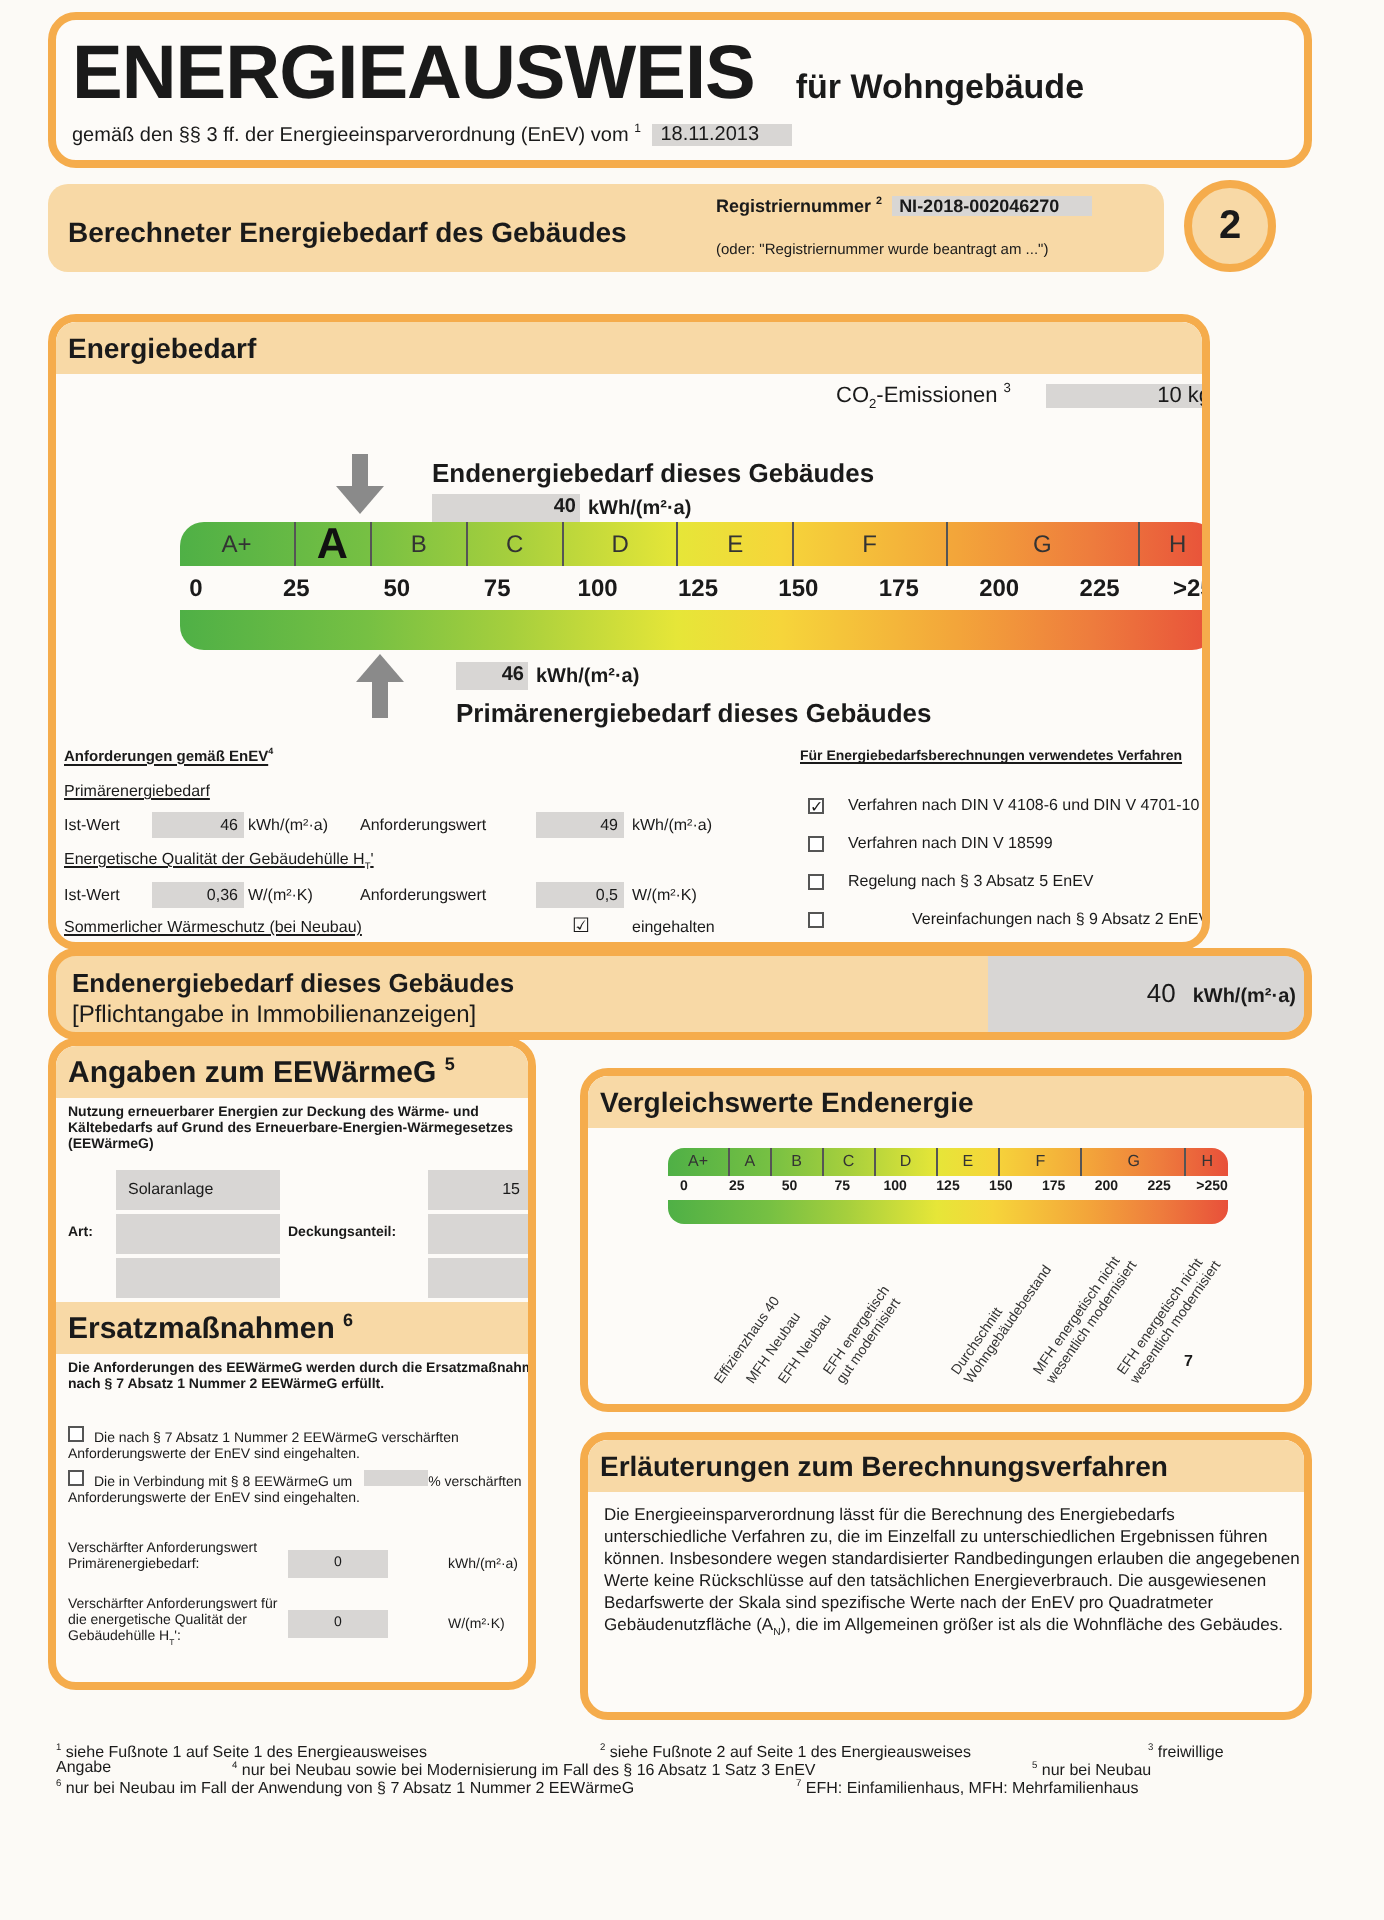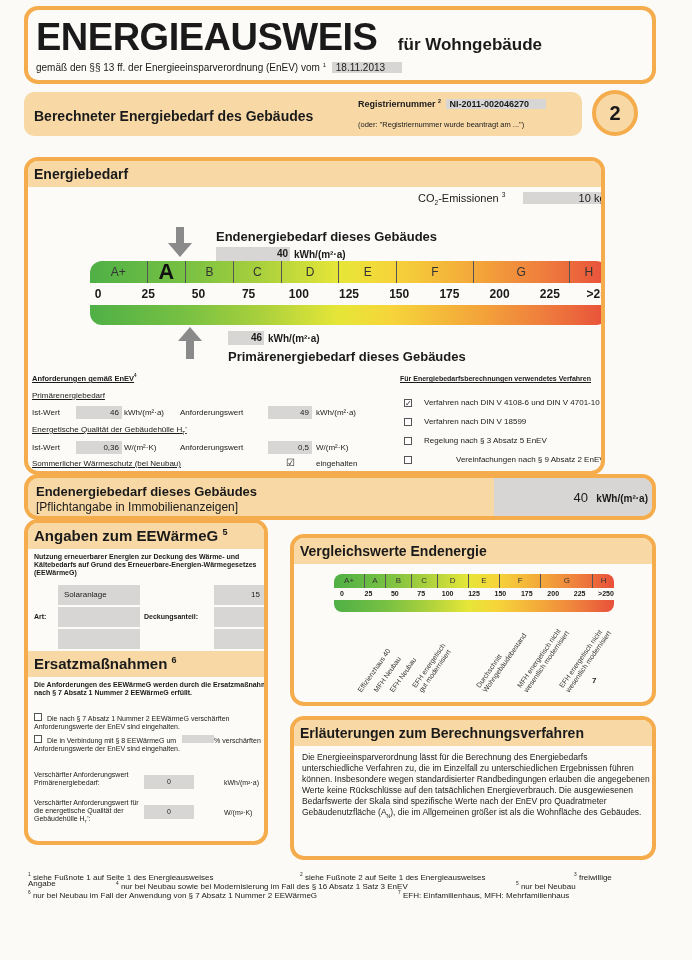--- a/index.html
+++ b/index.html
@@ -20,32 +20,32 @@
 </style>
 </head>
 <body>
 
 <div class="obox" style="left:24px;top:6px;width:632px;height:78px;">
   <div class="abs" style="left:8px;top:6px;white-space:nowrap">
     <span style="font-size:38px;font-weight:bold;letter-spacing:-0.5px">ENERGIEAUSWEIS</span>
     <span style="font-size:17px;font-weight:bold;margin-left:16px">für Wohngebäude</span>
   </div>
   <div class="abs" style="left:8px;top:52px;font-size:10px;white-space:nowrap">
-    <span>gemäß den §§ 13 ff. der Energieeinsparverordnung (EnEV) vom</span>
+    <span>gemäß den §§ 3 ff. der Energieeinsparverordnung (EnEV) vom</span>
     <span class="sup">1</span>
     <span class="gray" style="display:inline-block;width:70px;padding-left:4px;margin-left:3px">18.11.2013</span>
   </div>
 </div>
 
 <div class="abs" style="left:24px;top:92px;width:558px;height:44px;background:#f8d9a6;border-radius:10px;">
   <div class="abs" style="left:10px;top:16px;font-size:14px;font-weight:bold">Berechneter Energiebedarf des Gebäudes</div>
   <div class="abs" style="left:334px;top:6px;font-size:9px;font-weight:bold;white-space:nowrap">
     <span>Registriernummer</span>
     <span class="sup">2</span>
-    <span class="gray" style="display:inline-block;width:100px;padding-left:4px;margin-left:2px">NI-2011-002046270</span>
+    <span class="gray" style="display:inline-block;width:100px;padding-left:4px;margin-left:2px">NI-2018-002046270</span>
   </div>
   <div class="abs" style="left:334px;top:28px;font-size:7.5px">(oder: "Registriernummer wurde beantragt am ...")</div>
 </div>
 <div class="abs" style="left:592px;top:90px;width:46px;height:46px;border-radius:50%;background:#f8d9a6;border:4px solid #f5ac4c;text-align:center;line-height:38px;font-size:20px;font-weight:bold">
   <span>2</span>
 </div>
 
 <div class="obox" style="left:24px;top:157px;width:581px;height:318px;overflow:hidden">
   <div class="ohead abs" style="left:0;top:0;width:100%;height:26px">
     <span style="position:absolute;left:6px;top:5px;font-size:14px">Energiebedarf</span>

